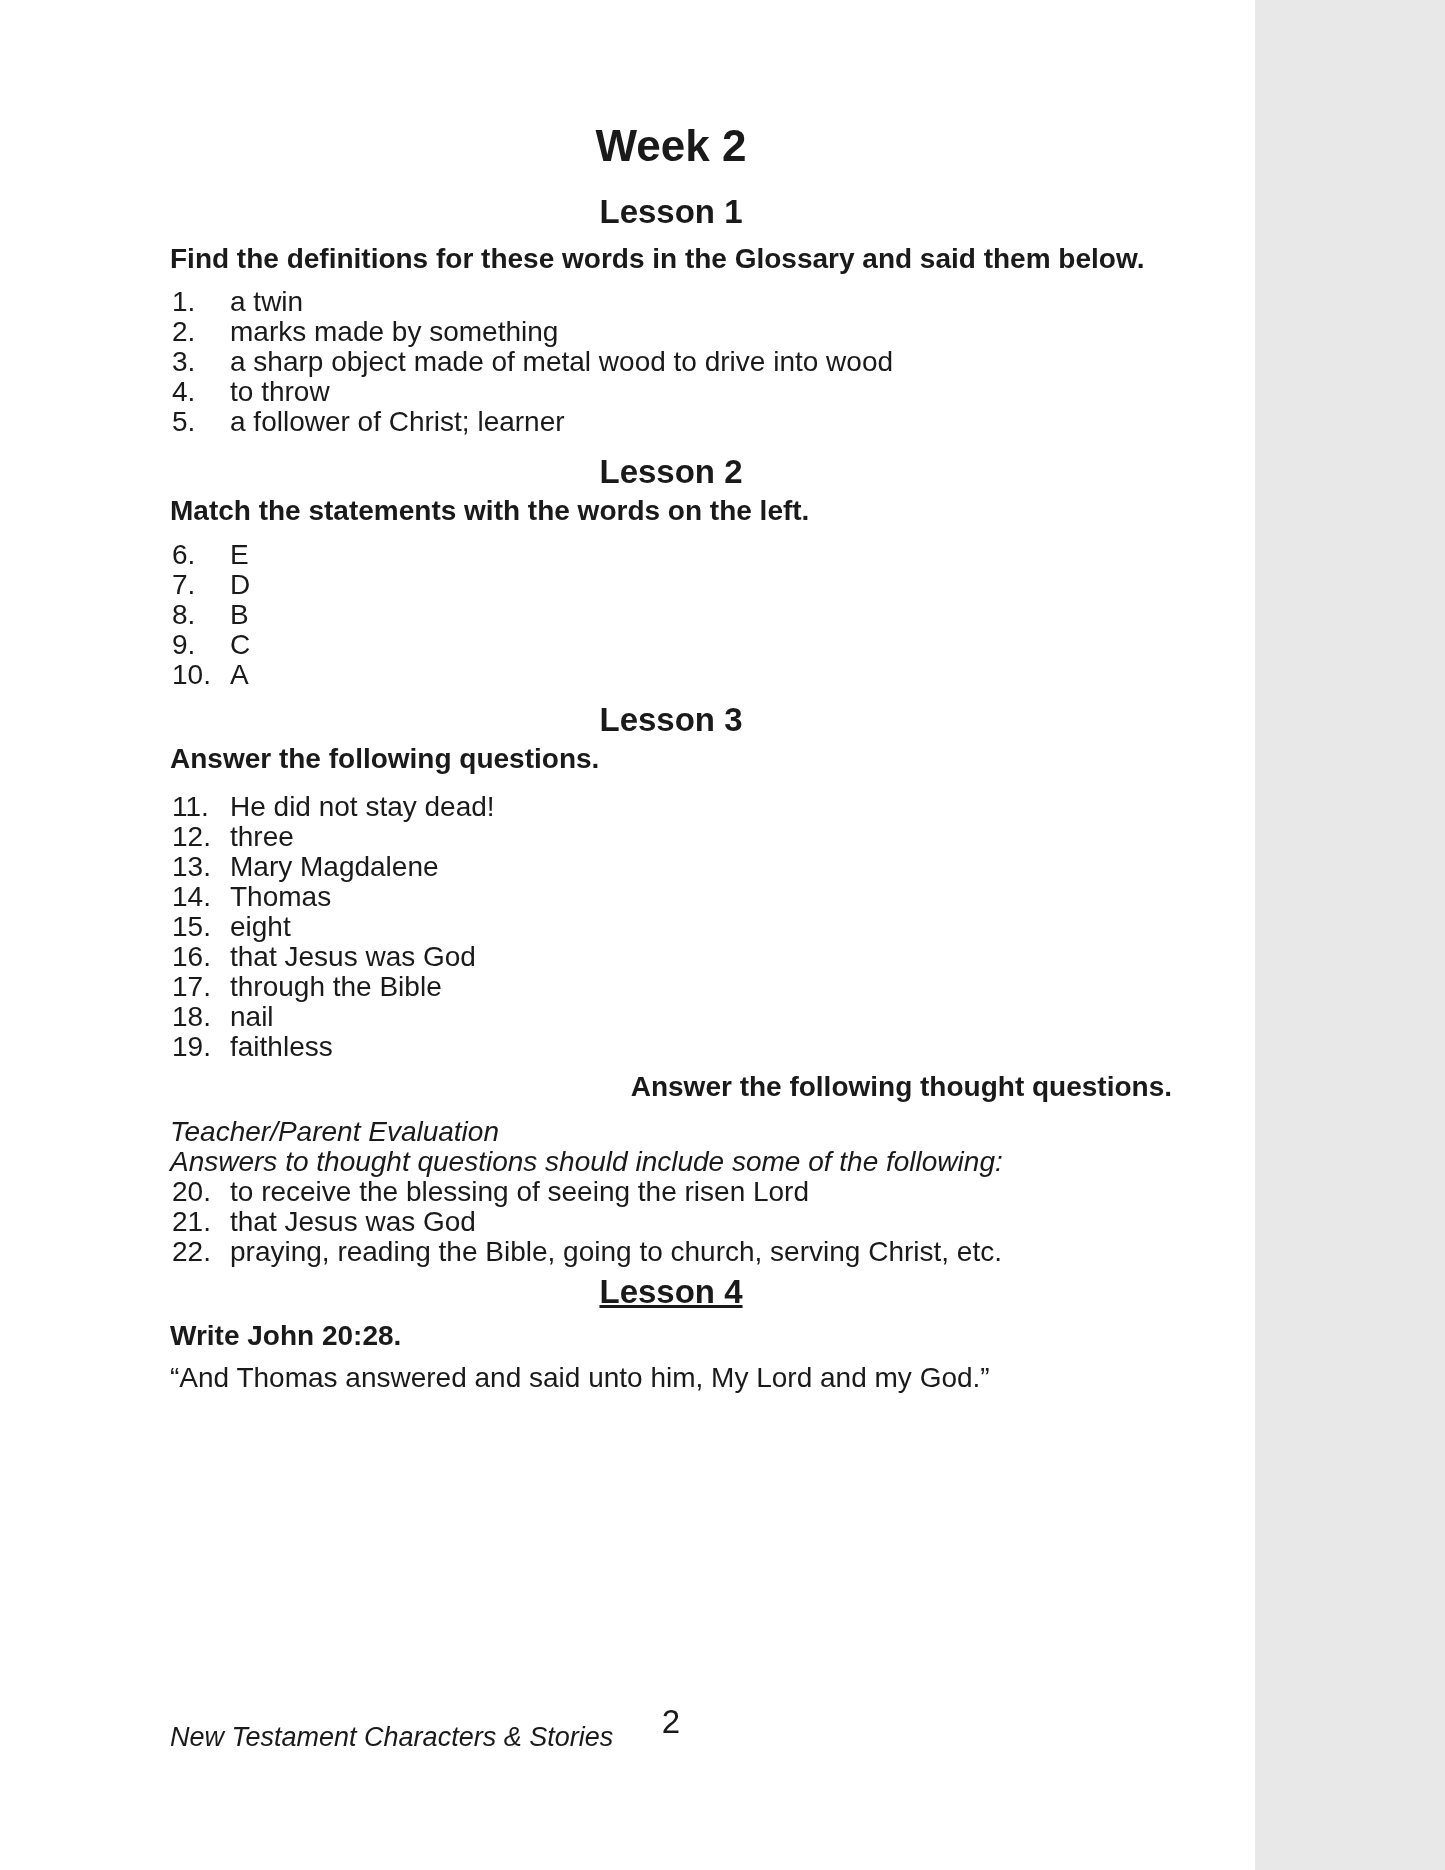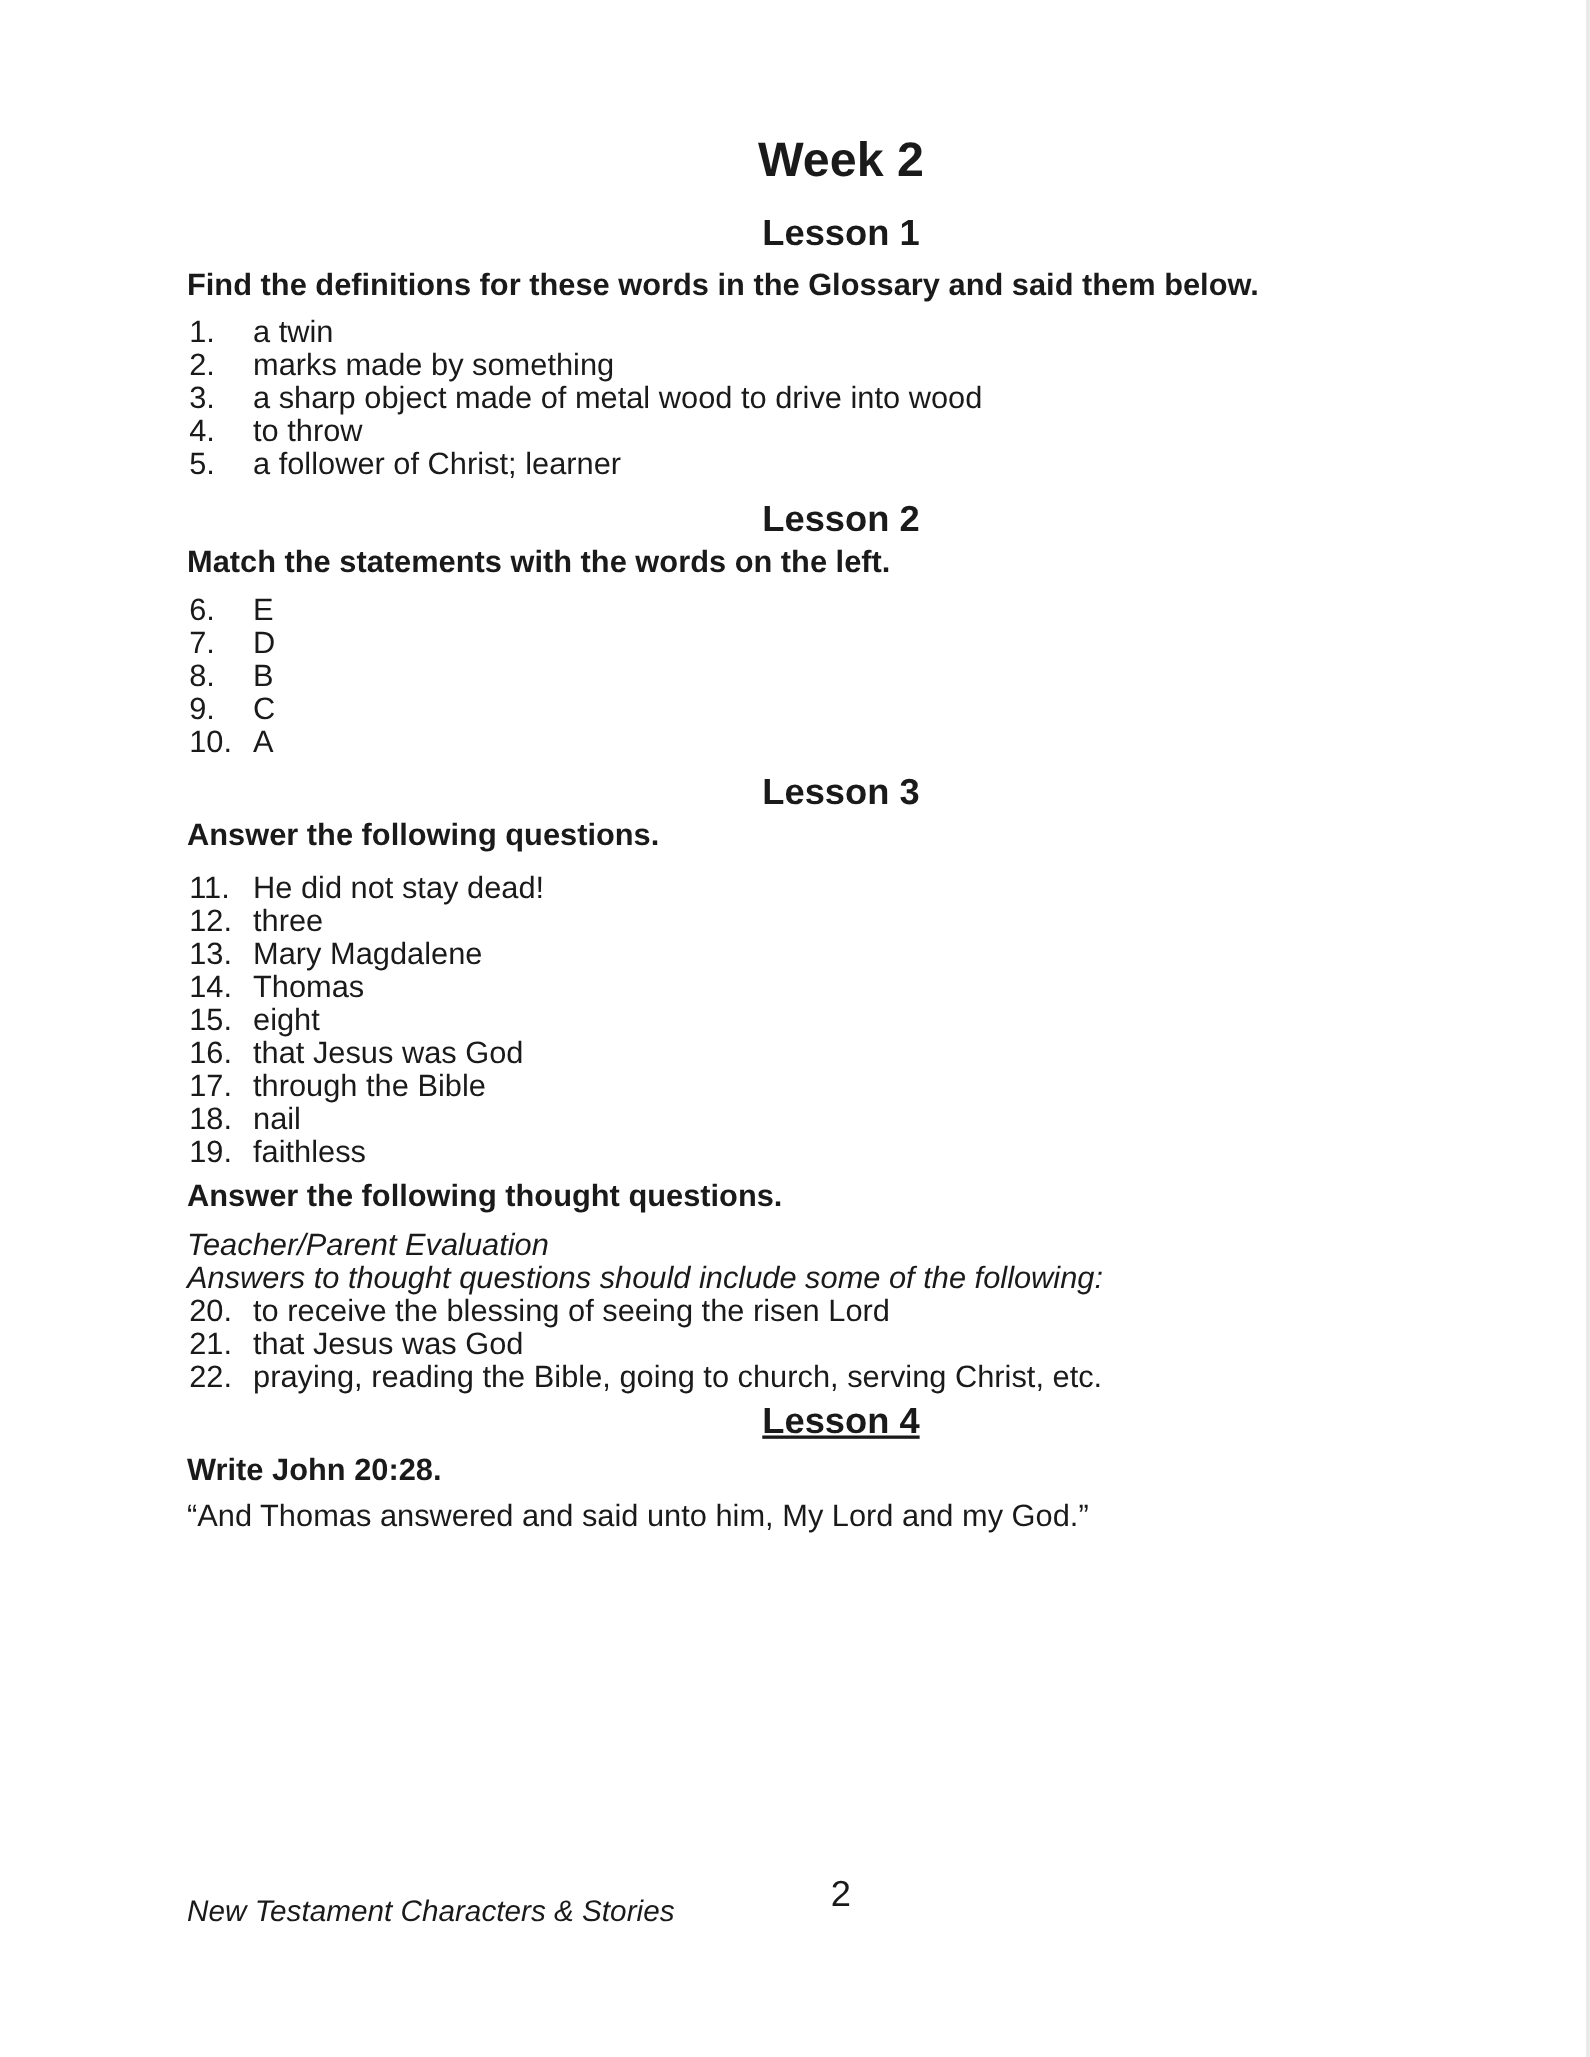--- a/index.html
+++ b/index.html
@@ -1,18 +1,18 @@
 <!DOCTYPE html>
 <html><head>
 <meta charset="utf-8">
 <style>
   html, body { margin: 0; padding: 0; background: #e8e8e8; }
   .page {
     position: relative;
-    width: 1442px;
+    width: 1255px;
     height: 1870px;
     background: #ffffff;
     color: #1a1a1a;
     font-family: "Liberation Sans", "DejaVu Sans", sans-serif;
     overflow: hidden;
     box-sizing: border-box;
   }
   .content {
     position: absolute;
     top: 124px;
@@ -62,21 +62,21 @@
 
   
   .mb-27 { margin-bottom: 27px; }
   .mb-16 { margin-bottom: 16px; text-align: center; }
   .mb-14 { margin-bottom: 14px; }
   .mb-13 { margin-bottom: 13px; }
   .mb-12 { margin-bottom: 12px; }
   .mb-8  { margin-bottom: 8px; }
   .mt-18 { margin-top: 18px; }
   .mt-13 { margin-top: 13px; }
-  .mt-10 { margin-top: 10px; }
+  .mt-10 { margin-top: 10px; text-align: right; }
   .mt-8  { margin-top: 8px; text-decoration: underline; }
   .mb-15 { margin-bottom: 15px; }
   .mb-18 { margin-bottom: 18px; }
 
   .footer-title {
     position: absolute;
     left: 170px;
     top: 1724px;
     font-size: 27px;
     line-height: 27px;

